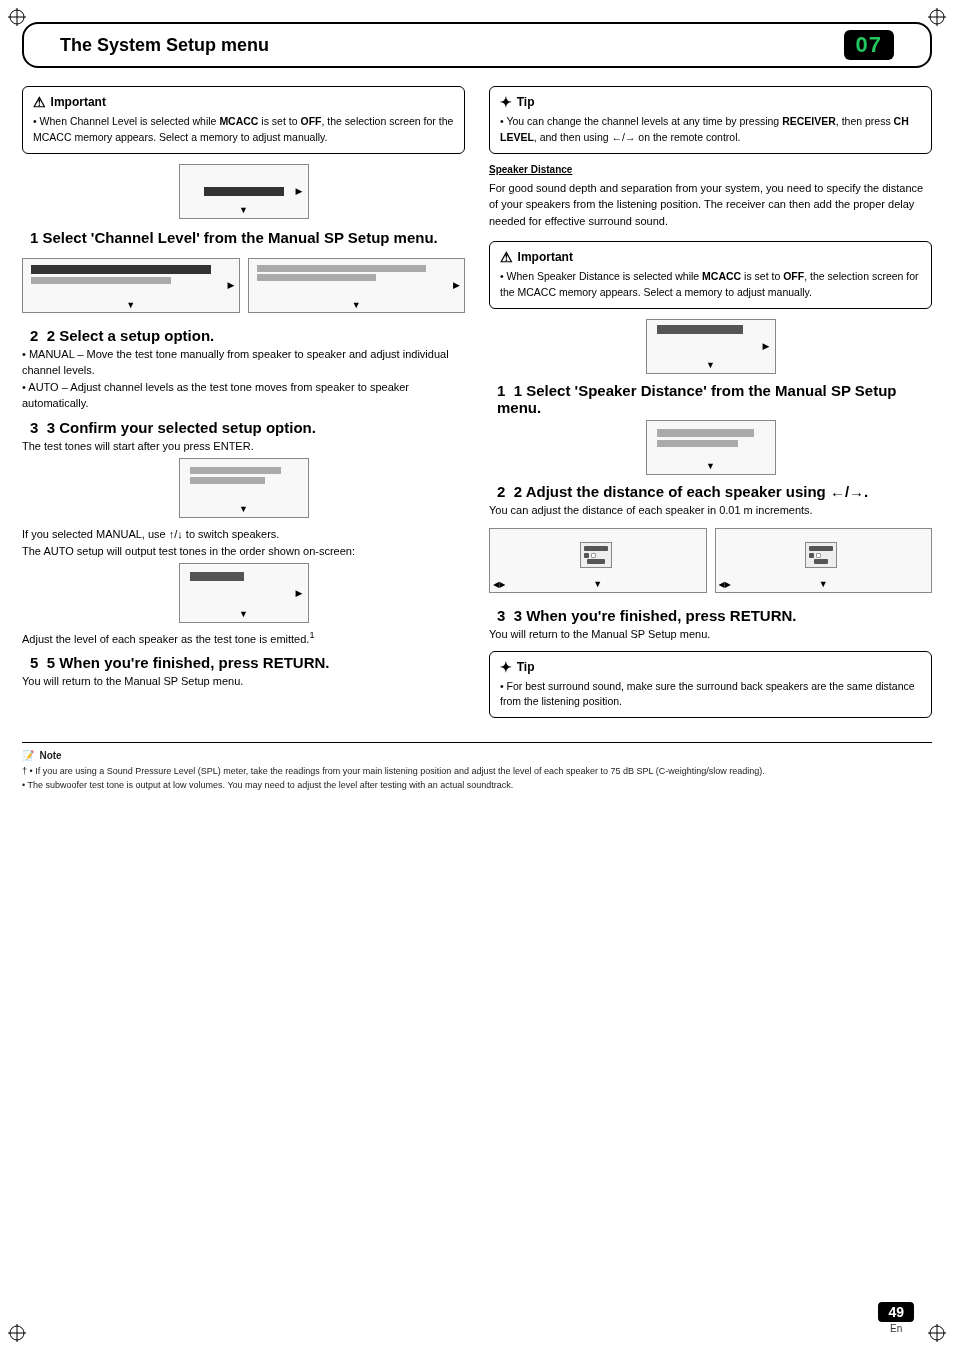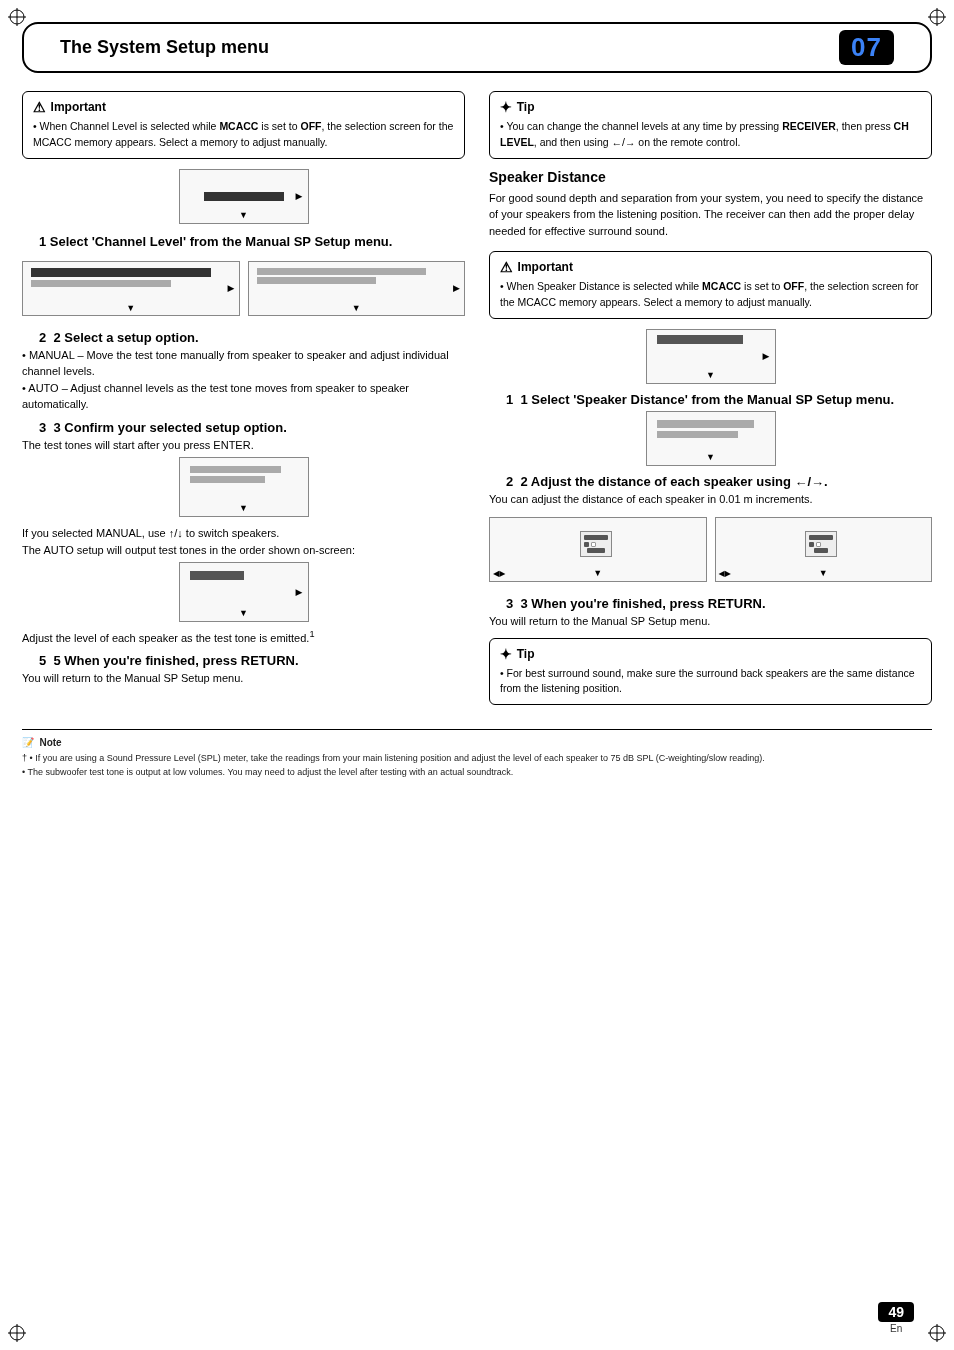--- a/index.html
+++ b/index.html
@@ -49,22 +49,22 @@
       padding: 6px 36px;
       margin-bottom: 18px;
       margin-top: 4px;
     }
     .header-title {
       font-size: 18px;
       font-weight: bold;
     }
     .chapter-badge {
       background: #000;
-      color: #3b82f6;
-      font-size: 26px;
+      color: #22c55e;
+      font-size: 22px;
       font-weight: bold;
       border-radius: 6px;
       padding: 2px 12px;
       letter-spacing: 1px;
     }
 
     
     .content-cols {
       display: flex;
       gap: 24px;
@@ -120,38 +120,39 @@
     
     .screen-highlight {
       background: #333;
       height: 10px;
       margin: 2px 14px;
     }
 
     
     .step-heading {
       font-weight: bold;
-      font-size: 13px;
-      margin: 7px 0 2px 17px;
+      font-size: 15px;
+      margin: 7px 0 2px 8px;
     }
     .step-body {
       font-size: 11px;
       line-height: 1.5;
       margin-bottom: 4px;
     }
     .step-body b {
       font-weight: normal;
     }
 
     
     .section-title {
-      font-size: 14px;
+      font-size: 10px;
       font-weight: bold;
       margin-bottom: 5px;
       margin-top: 4px;
+      text-decoration: underline;
     }
 
     
     .note-footer {
       border-top: 1.5px solid #000;
       margin-top: 14px;
       padding-top: 5px;
       font-size: 9px;
       line-height: 1.5;
       color: #222;

